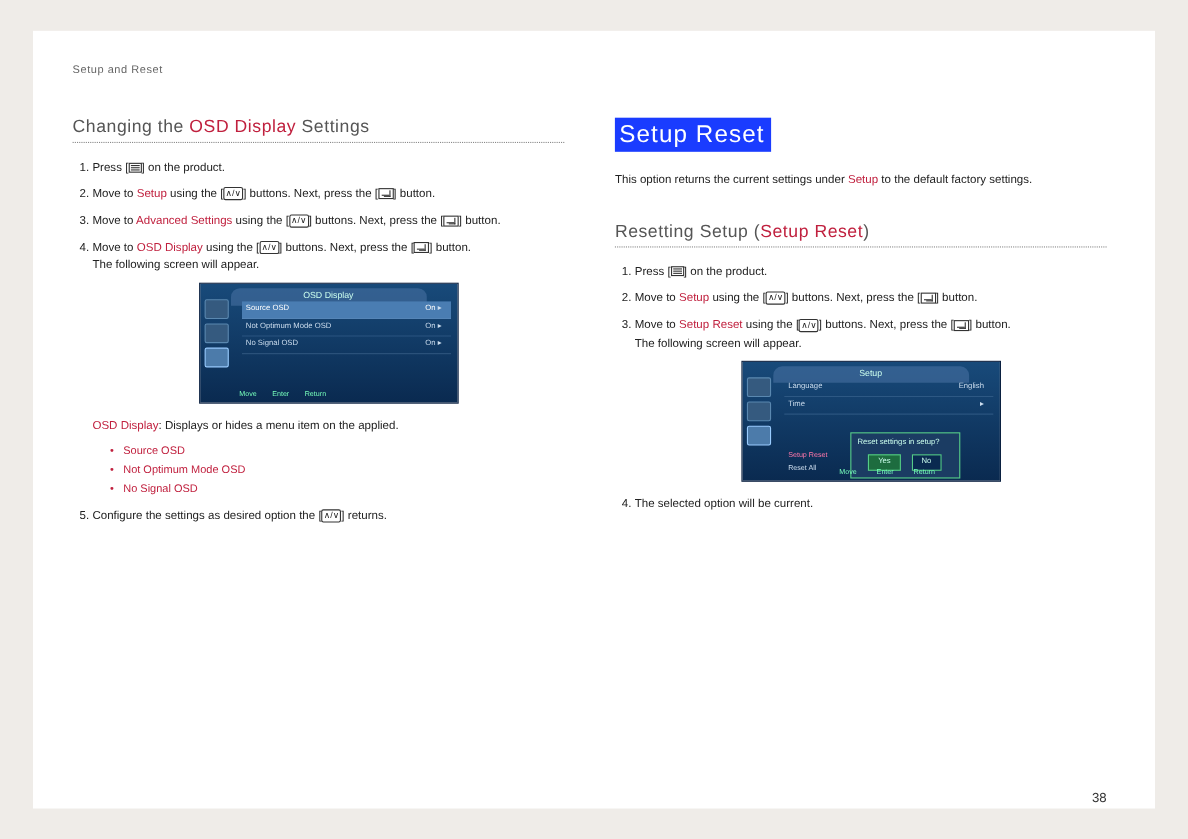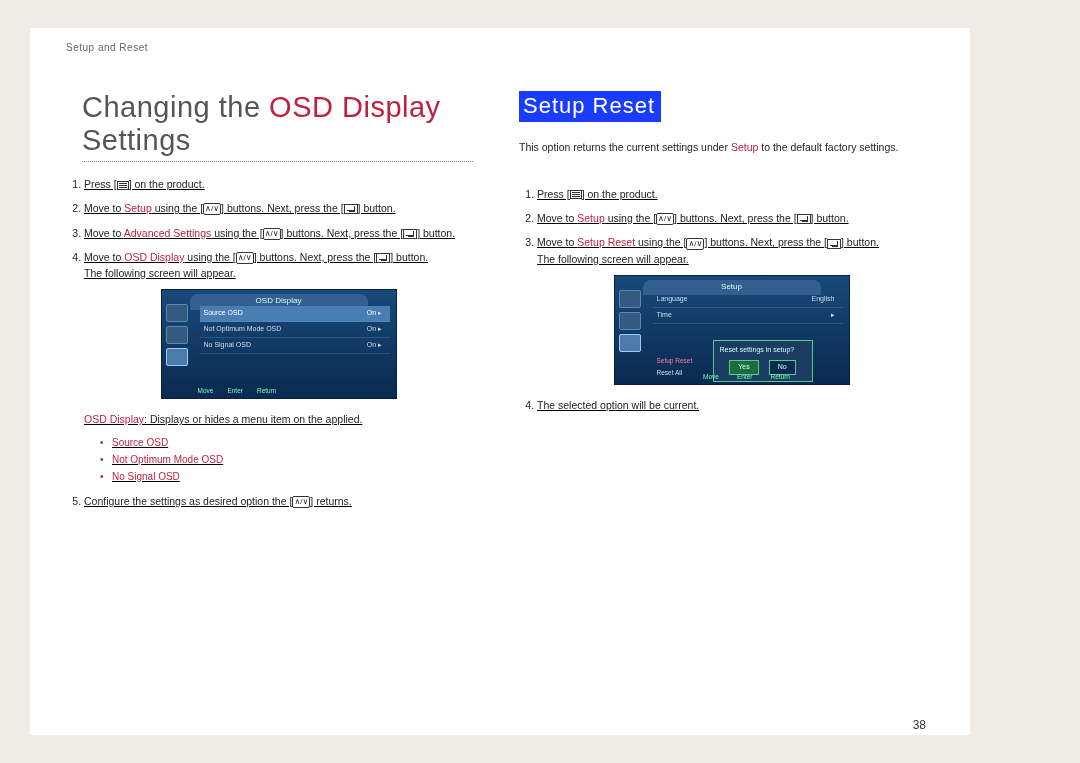--- a/index.html
+++ b/index.html
@@ -1,28 +1,28 @@
 <!DOCTYPE html>
 <html><head>
 <meta charset="utf-8">
 <style>
   * { box-sizing: border-box; margin: 0; padding: 0; }
   html, body { width: 1080px; height: 763px; font-family: Arial, Helvetica, sans-serif; }
   body { background: #efece8; padding: 28px 30px; }
   .page {
-    width: 940px; height: 707px; background: #ffffff; position: relative;
-    padding: 14px 44px 20px 36px;
+    width: 1020px; height: 707px; background: #ffffff; position: relative;
+    padding: 30px 44px 20px 36px;
   }
   .section-label { font-size: 10px; color: #666; letter-spacing: 0.5px; margin-bottom: 38px; }
   .columns { display: flex; gap: 46px; }
   .col { flex: 1; }
-  .h1 { font-size: 29px; color: #555; letter-spacing: 0.5px; border-bottom: 1px dotted #888; padding-bottom: 4px; margin-bottom: 14px; margin-left: 16px; }
+  .h1 { font-size: 16px; color: #555; letter-spacing: 0.5px; border-bottom: 1px dotted #888; padding-bottom: 4px; margin-bottom: 14px; }
   .h1 .accent { color: #c0203e; }
   .h1-highlight { display:inline-block; background:#1a3cff; color:#fff; font-size:22px; padding:2px 6px 3px 4px; letter-spacing:1px; margin-bottom: 18px; }
-  ol.steps { list-style: decimal; padding-left: 18px; text-decoration: underline; }
+  ol.steps { list-style: decimal; padding-left: 18px; }
   ol.steps > li { font-size: 10.5px; color: #222; line-height: 1.55; margin-bottom: 8px; }
   ol.steps .accent { color: #c0203e; }
   .icon-box { display:inline-block; border:1px solid #333; border-radius:2px; padding:0 1px; font-size:8px; line-height:10px; vertical-align:middle; }
   .icon-menu { display:inline-block; width:12px; height:9px; border:1px solid #333; position:relative; vertical-align:middle; }
   .icon-menu::before { content:""; position:absolute; left:1px; right:1px; top:1px; height:1px; background:#333; box-shadow: 0 2px 0 #333, 0 4px 0 #333; }
   .icon-enter { display:inline-block; width:14px; height:10px; border:1px solid #333; position:relative; vertical-align:middle; }
   .icon-enter::after { content:""; position:absolute; right:2px; top:1px; width:5px; height:5px; border-right:1px solid #333; border-bottom:1px solid #333; }
   .icon-enter::before { content:""; position:absolute; left:2px; bottom:2px; width:7px; height:1px; background:#333; }
   .osd {
     width: 236px; height: 110px; margin: 8px auto 12px auto;
@@ -126,20 +126,23 @@
       </ol>
     </div>
 
     <div class="col">
       <div class="h1-highlight">Setup Reset</div>
 
       <div class="intro">
         <span>This option returns the current settings under </span><span class="accent">Setup</span><span> to the default factory settings.</span>
       </div>
 
+      <div class="h1">
+        <span>Resetting Setup (</span><span class="accent">Setup Reset</span><span>)</span>
+      </div>
 
       <ol class="steps">
         <li>
           <span>Press [</span><span class="icon-menu"></span><span>] on the product.</span>
         </li>
         <li>
           <span>Move to </span><span class="accent">Setup</span><span> using the [</span><span class="icon-box">∧/∨</span><span>] buttons. Next, press the [</span><span class="icon-enter"></span><span>] button.</span>
         </li>
         <li>
           <span>Move to </span><span class="accent">Setup Reset</span><span> using the [</span><span class="icon-box">∧/∨</span><span>] buttons. Next, press the [</span><span class="icon-enter"></span><span>] button.</span><br>

